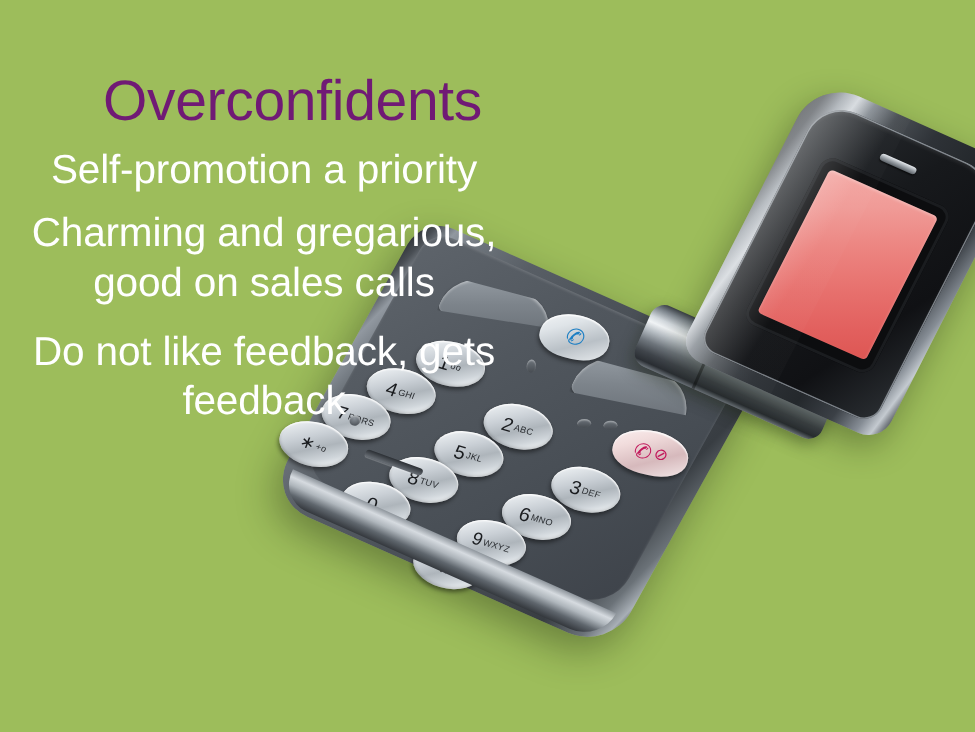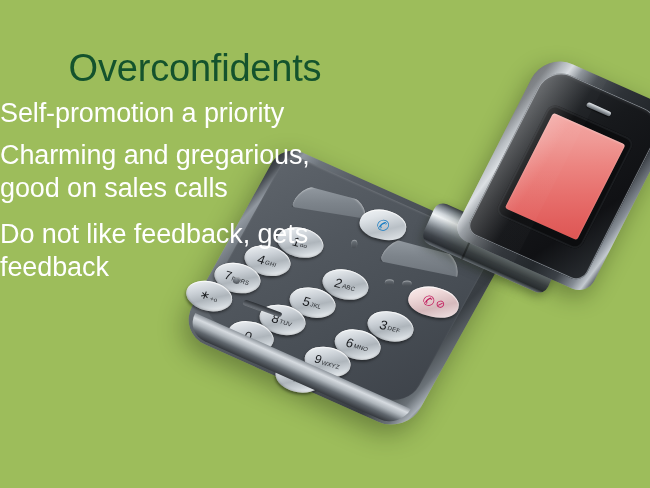--- a/index.html
+++ b/index.html
@@ -14,29 +14,29 @@
     background:#9dbd5b;
   }
 
   
   #text-block{
     position:absolute;left:0;top:0;width:360px;height:340px;
     text-align:center;
   }
   #slide-title{
     position:absolute;left:0;top:47px;width:390px;
-    font-size:38px;line-height:42px;color:#14532d;
+    font-size:38px;line-height:42px;color:#701a75;
     font-weight:400;letter-spacing:-0.2px;
     text-align:center;
     white-space:nowrap;
   }
   .body-line{
     position:absolute;left:0;width:352px;
     color:#ffffff;font-size:27px;line-height:33px;
-    font-weight:400;text-align:left;letter-spacing:-0.1px;
+    font-weight:400;text-align:center;letter-spacing:-0.1px;
   }
   #para-1{top:97px;}
   #para-2{top:139px;}
   #para-3{top:218px;}
   .para p{margin:0;}
 
   
   #phone{
     position:absolute;left:255px;top:40px;width:400px;height:450px;
   }

